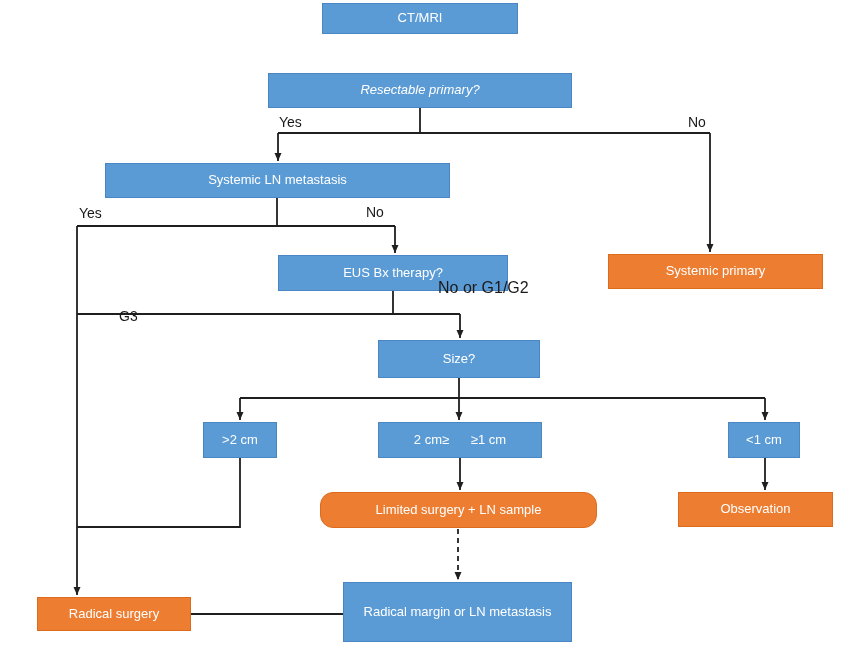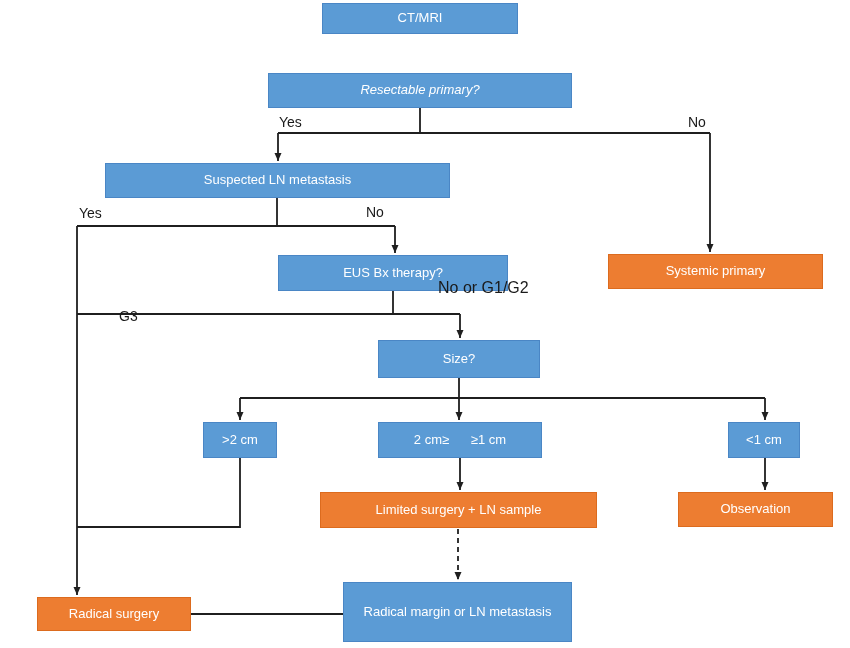--- a/index.html
+++ b/index.html
@@ -36,21 +36,21 @@
   
   .n-ctmri      {left:322px;top:3px;  width:196px;height:31px;}
   .n-resectable {left:268px;top:73px; width:304px;height:35px;font-style:italic;}
   .n-suspected  {left:105px;top:163px;width:345px;height:35px;}
   .n-systemic   {left:608px;top:254px;width:215px;height:35px;}
   .n-eus        {left:278px;top:255px;width:230px;height:36px;}
   .n-size       {left:378px;top:340px;width:162px;height:38px;}
   .n-gt2        {left:203px;top:422px;width:74px; height:36px;}
   .n-mid        {left:378px;top:422px;width:164px;height:36px;}
   .n-lt1        {left:728px;top:422px;width:72px; height:36px;}
-  .n-limited    {left:320px;top:492px;width:277px;height:36px;}
+  .n-limited    {left:320px;top:492px;width:277px;height:36px;border-radius:13px;}
   .n-observation{left:678px;top:492px;width:155px;height:35px;}
   .n-doubtful   {left:343px;top:582px;width:229px;height:60px;padding:2px 8px;}
   .n-radical    {left:1px;  top:597px;width:154px;height:34px;margin-left:36px;}
   
   .l-res-yes {left:279px;top:115px;}
   .l-res-no  {left:688px;top:115px;}
   .l-sus-yes {left:79px; top:206px;}
   .l-sus-no  {left:366px;top:205px;}
   .l-g3      {left:119px;top:309px;}
   .l-nog1g2  {left:438px;top:279px;font-size:16px;}
@@ -94,21 +94,21 @@
 
   <div class="node blue n-ctmri">
     <span>CT/MRI</span>
   </div>
 
   <div class="node blue n-resectable">
     <span>Resectable primary?</span>
   </div>
 
   <div class="node blue n-suspected">
-    <span>Suspected LN metastasis</span>
+    <span>Systemic LN metastasis</span>
   </div>
 
   <div class="node orange n-systemic">
     <span>Systemic primary</span>
   </div>
 
   <div class="node blue n-eus">
     <span>EUS Bx therapy?</span>
   </div>
 

